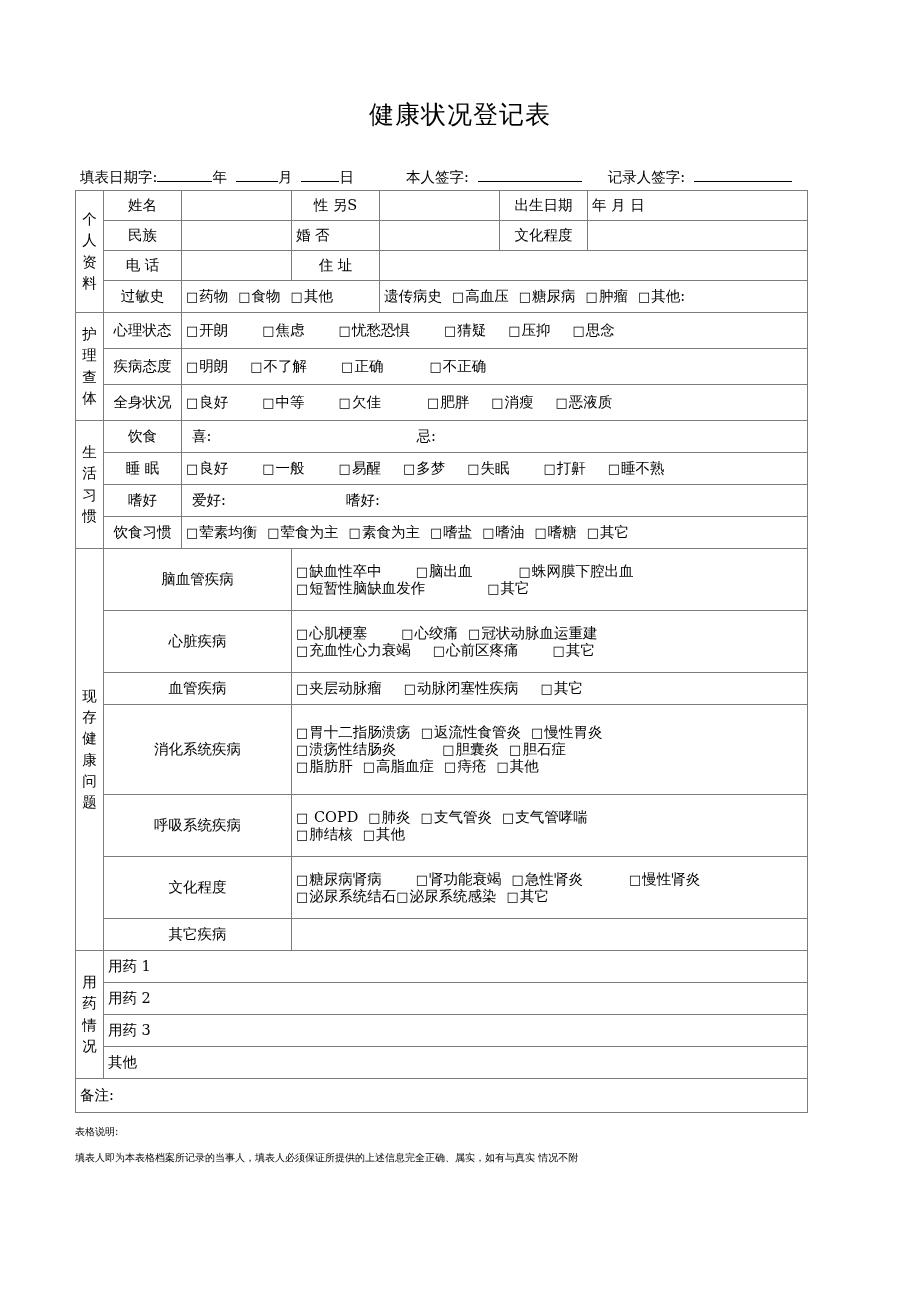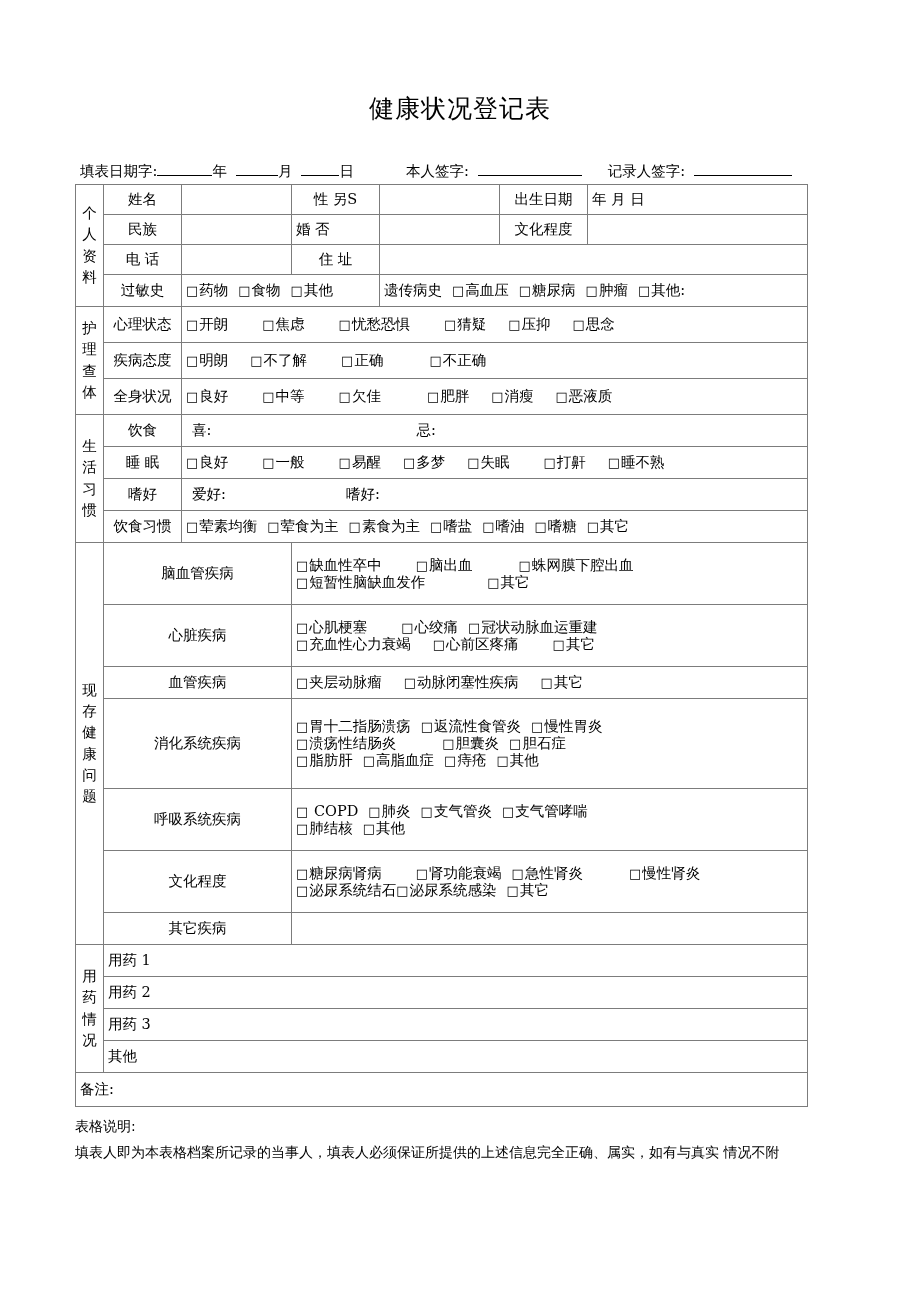--- a/index.html
+++ b/index.html
@@ -13,21 +13,21 @@
     font-family: "DejaVu Serif", "Liberation Serif", serif;
     color: #000000;
     position: relative;
     overflow: hidden;
   }
   .page {
     width: 920px;
     height: 964px;
     position: relative;
     box-sizing: border-box;
-    padding: 0 75px;
+    padding: 6px 75px;
   }
 
   
   .doc-title {
     text-align: center;
     font-size: 25px;
     letter-spacing: 1px;
     padding-top: 92px;
     font-weight: normal;
     margin: 0;
@@ -111,21 +111,21 @@
   
   .s1 { display:inline-block; width: 10px; }
   .s2 { display:inline-block; width: 22px; }
   .s3 { display:inline-block; width: 34px; }
   .s4 { display:inline-block; width: 46px; }
   .s5 { display:inline-block; width: 62px; }
 
   
   .footer {
     margin-top: 6px;
-    font-size: 14px;
+    font-size: 10px;
     line-height: 26px;
     font-family: "DejaVu Sans", "Liberation Sans", sans-serif;
     width: 760px;
   }
   .footer .fl { display: block; }
   table.form { border: 1px solid #5a5a5a; }
 </style>
 </head>
 <body>
 

